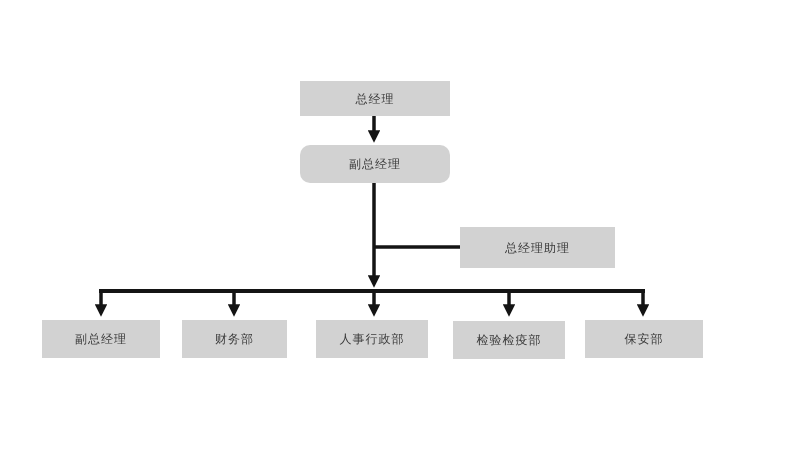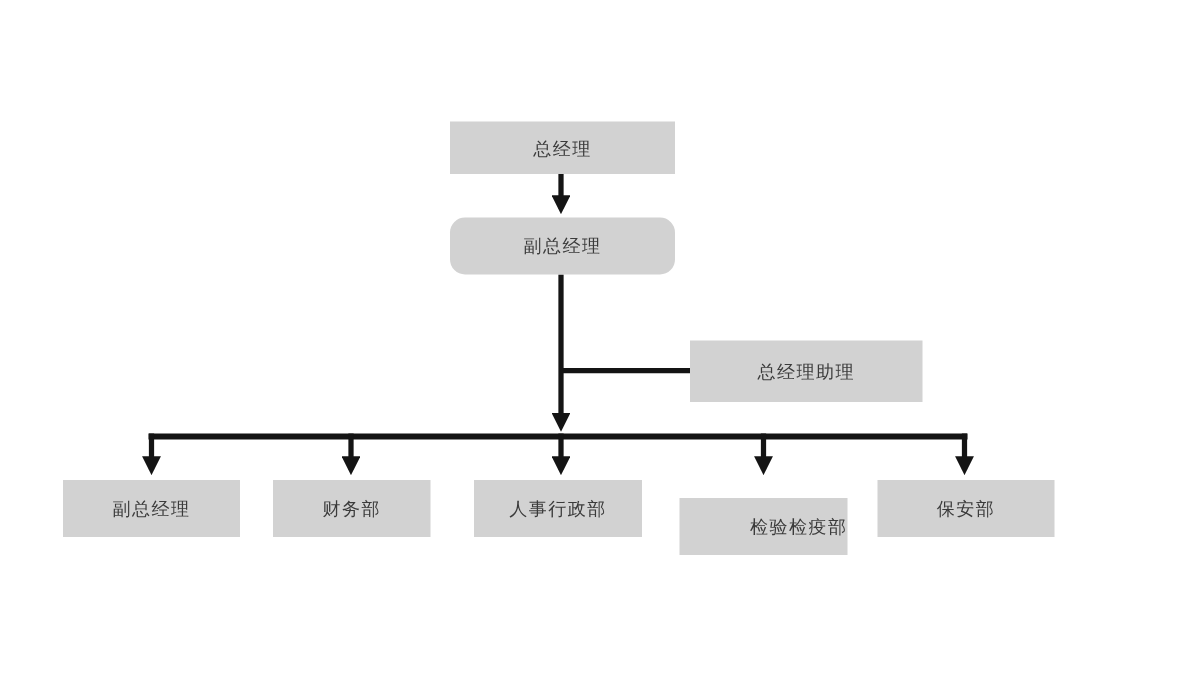--- a/index.html
+++ b/index.html
@@ -35,21 +35,21 @@
     letter-spacing: 1px;
     box-sizing: border-box;
     white-space: nowrap;
   }
   #n-gm       { left: 300px; top:  81px; width: 150px; height: 35px; }
   #n-dgm      { left: 300px; top: 145px; width: 150px; height: 38px; border-radius: 10px; }
   #n-assist   { left: 460px; top: 227px; width: 155px; height: 41px; text-align: right; }
   #n-dept-0   { left:  42px; top: 320px; width: 118px; height: 38px; }
   #n-dept-1   { left: 182px; top: 320px; width: 105px; height: 38px; }
   #n-dept-2   { left: 316px; top: 320px; width: 112px; height: 38px; align-items: center; }
-  #n-dept-3   { left: 453px; top: 332px; width: 112px; height: 38px; justify-content: flex-end; }
+  #n-dept-3   { left: 453px; top: 321px; width: 112px; height: 38px; }
   #n-dept-4   { left: 585px; top: 320px; width: 118px; height: 38px; }
 </style>
 </head>
 <body>
 
 <div class="canvas">
 
   <svg class="connectors" width="786" height="450" viewBox="0 0 786 450" xmlns="http://www.w3.org/2000/svg">
     <defs>
       <marker id="arrow" viewBox="0 0 10 10" refX="7" refY="5" markerWidth="3.6" markerHeight="3.6" orient="auto-start-reverse" markerUnits="strokeWidth">

